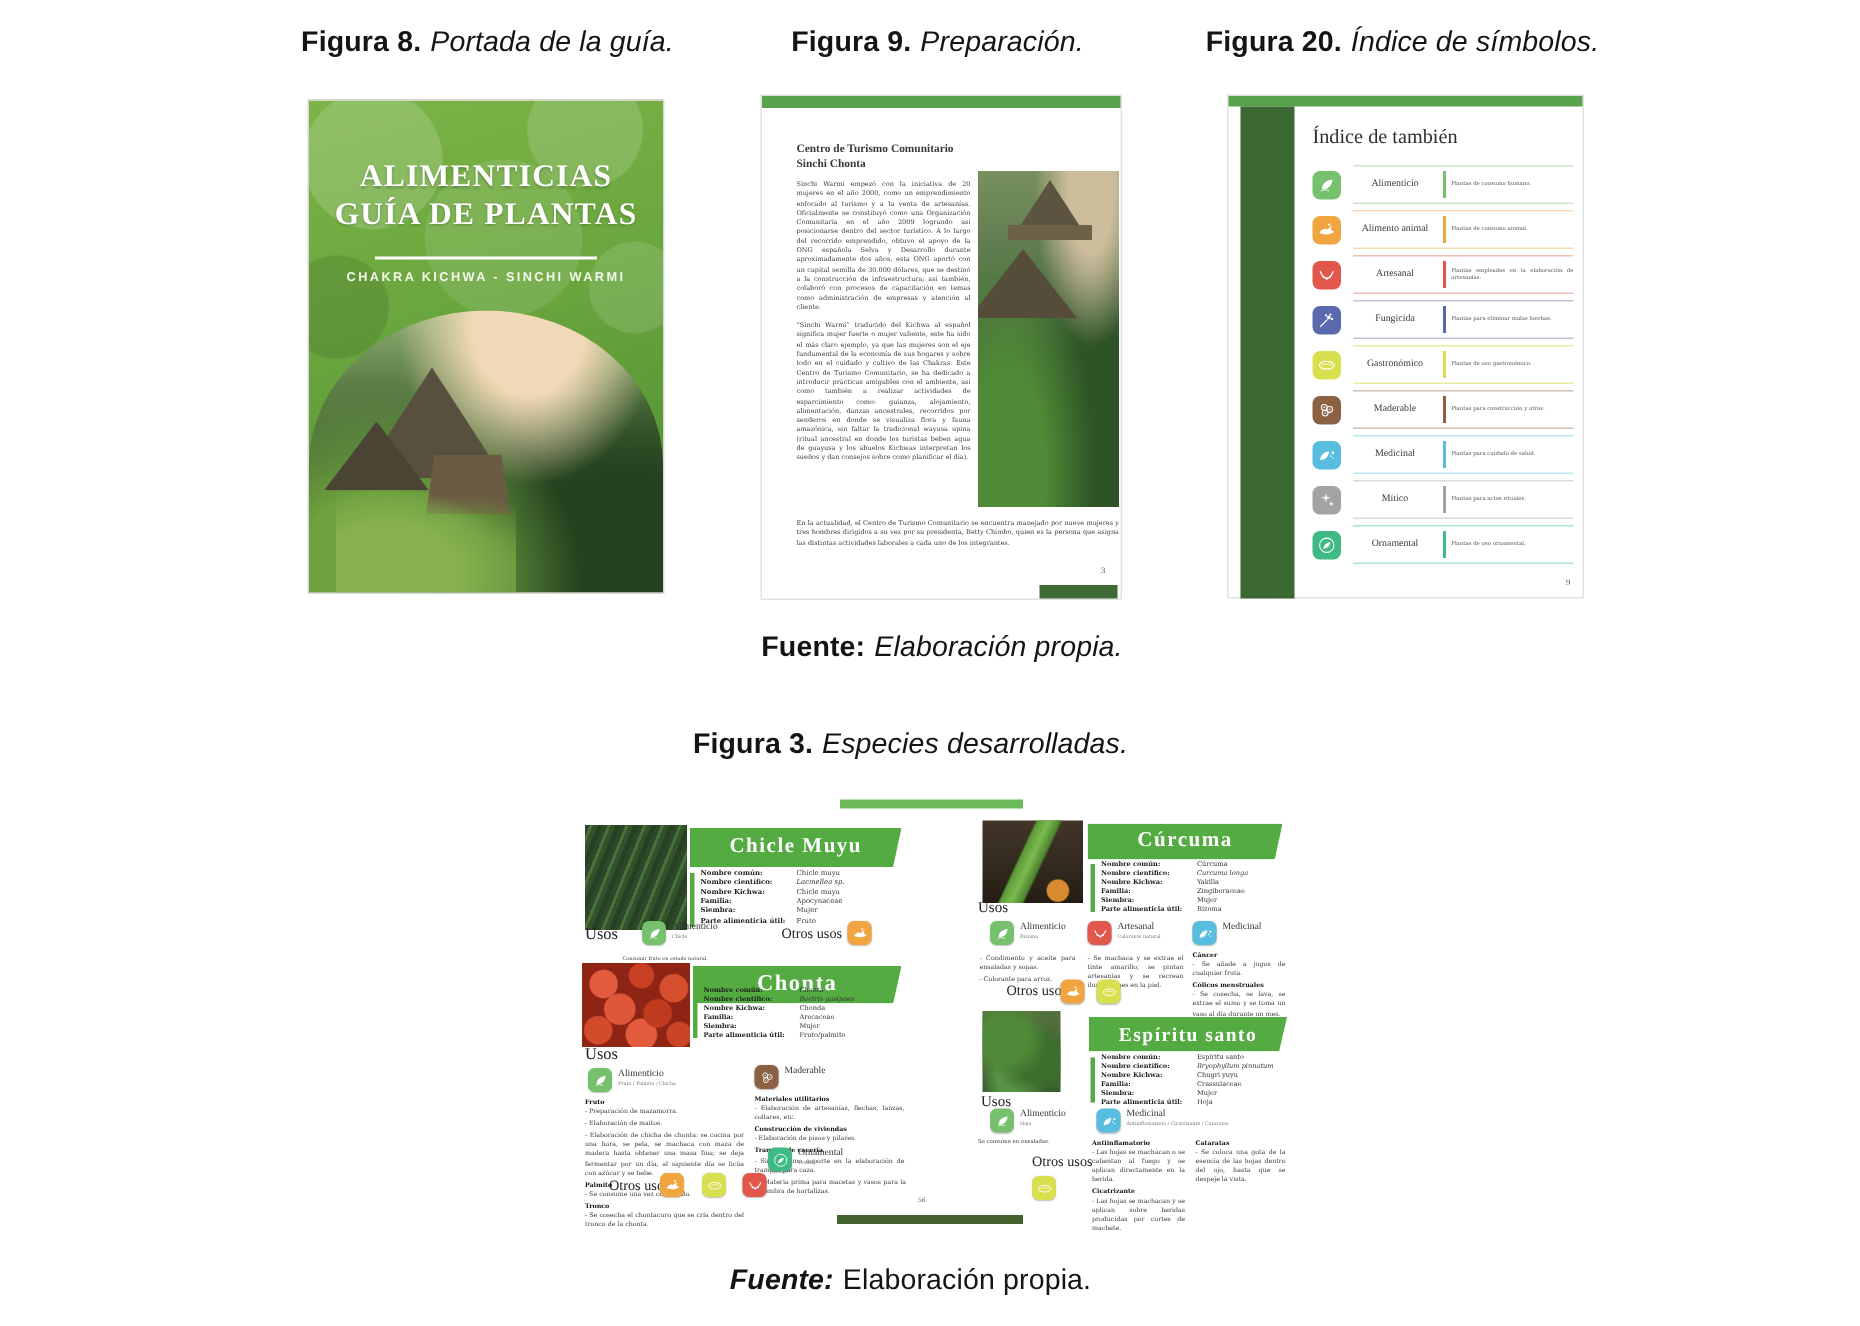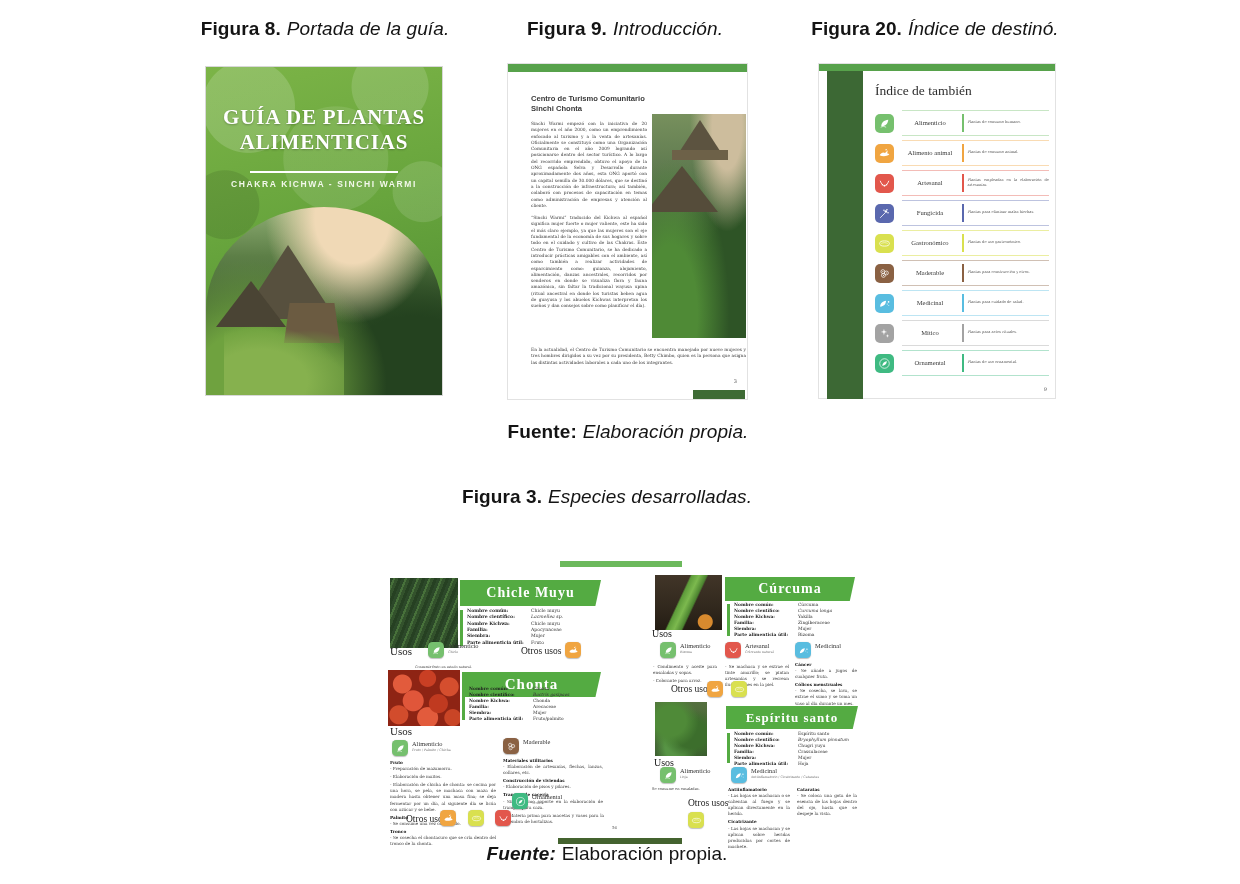--- a/index.html
+++ b/index.html
@@ -46,21 +46,21 @@
   .roof.r2{left:10px;top:74px;width:70px;height:46px;clip-path:polygon(50% 0,100% 100%,0 100%);background:#4a4434;}
   .roof.r3{left:78px;top:96px;width:56px;height:40px;background:#6b5b41;clip-path:polygon(10% 0,90% 0,100% 100%,0 100%);}
   .palm{position:absolute;left:18px;bottom:0;width:120px;height:70px;
     background:
       radial-gradient(ellipse at 30% 80%, #86b14e 0 40%, rgba(134,177,78,0) 70%),
       radial-gradient(ellipse at 70% 90%, #6f9c41 0 35%, rgba(111,156,65,0) 65%);}
 
   
   .greenbar{position:absolute;background:#57a24b;}
   .darkbar{position:absolute;background:#3e6b35;}
-  .intro-head{position:absolute;font-family:Liberation Sans, sans-serif;font-weight:bold;
+  .intro-head{position:absolute;font-family:Liberation Serif, serif;font-weight:bold;
     color:#3a3a3a;font-size:7.6px;line-height:1.3;}
   .smalltext{position:absolute;font-family:"DejaVu Serif",serif;font-size:4.35px;line-height:1.45;
     color:#3c3c3c;text-align:justify;}
   .smalltext p{margin:0 0 6px 0;}
   .intro-photo{position:absolute;overflow:hidden;
     background:
       radial-gradient(ellipse at 80% 6%, #cdbd9d 0 14%, rgba(205,189,157,0) 35%),
       radial-gradient(ellipse at 20% 90%, #4f8a36 0 25%, rgba(79,138,54,0) 55%),
       radial-gradient(ellipse at 85% 75%, #2e5426 0 25%, rgba(46,84,38,0) 55%),
       linear-gradient(#77905d 0%,#55714a 35%,#3c5a33 70%,#2d4827 100%);}
@@ -182,30 +182,30 @@
       <circle cx="12" cy="12" r="8.8" fill="none" stroke="#fff" stroke-width="1.3"></circle>
       <path d="M8 16.5c0-4.5 3-7.5 8.5-8.5-1 5.5-3.5 7.5-8.5 8.5z" fill="#fff"></path>
     </symbol>
   </defs>
 </svg>
 
 <div class="caption" style="left:155px;top:18px;width:340px;">
   <span class="flab">Figura 8.</span><span class="ftit">Portada de la guía.</span>
 </div>
 <div class="caption" style="left:460px;top:18px;width:330px;">
-  <span class="flab">Figura 9.</span><span class="ftit">Introducción.</span>
+  <span class="flab">Figura 9.</span><span class="ftit">Preparación.</span>
 </div>
 <div class="caption" style="left:775px;top:18px;width:320px;">
-  <span class="flab">Figura 20.</span><span class="ftit">Índice de destinó.</span>
+  <span class="flab">Figura 20.</span><span class="ftit">Índice de símbolos.</span>
 </div>
 
 <div class="cover" style="left:205px;top:66px;width:238px;height:330px;">
   <div class="cover-title">
+    <div>ALIMENTICIAS</div>
     <div>GUÍA DE PLANTAS</div>
-    <div>ALIMENTICIAS</div>
   </div>
   <div class="cover-rule"></div>
   <div class="cover-sub">CHAKRA KICHWA - SINCHI WARMI</div>
   <div class="cover-photo">
     <div class="roof r1"></div>
     <div class="roof r2"></div>
     <div class="roof r3"></div>
     <div class="palm"></div>
   </div>
 </div>
@@ -351,21 +351,21 @@
 </div>
 
 <div class="caption fuente fuente1" style="left:428px;top:421px;width:400px;">
   <span class="flab">Fuente:</span><span class="ftit">Elaboración propia.</span>
 </div>
 
 <div class="caption" style="left:407px;top:486px;width:400px;">
   <span class="flab">Figura 3.</span><span class="ftit">Especies desarrolladas.</span>
 </div>
 
-<div class="spread" style="left:388px;top:550px;width:472px;height:302px;">
+<div class="spread" style="left:388px;top:522px;width:472px;height:302px;">
   <div class="gutter-top" style="left:172px;top:11px;width:122px;height:6px;"></div>
 
   <div class="photo ph-fern" style="left:2px;top:28px;width:68px;height:70px;"></div>
   <div class="banner" style="left:72px;top:30px;width:141px;height:26px;font-size:14px;line-height:26px;">Chicle Muyu</div>
   <div class="fieldbar" style="left:72px;top:60px;height:36px;"></div>
   <div class="fields" style="left:79px;top:58px;width:132px;">
     <div class="frow">
         <b>Nombre común:</b>
         <span>Chicle muyu</span>
       </div>

